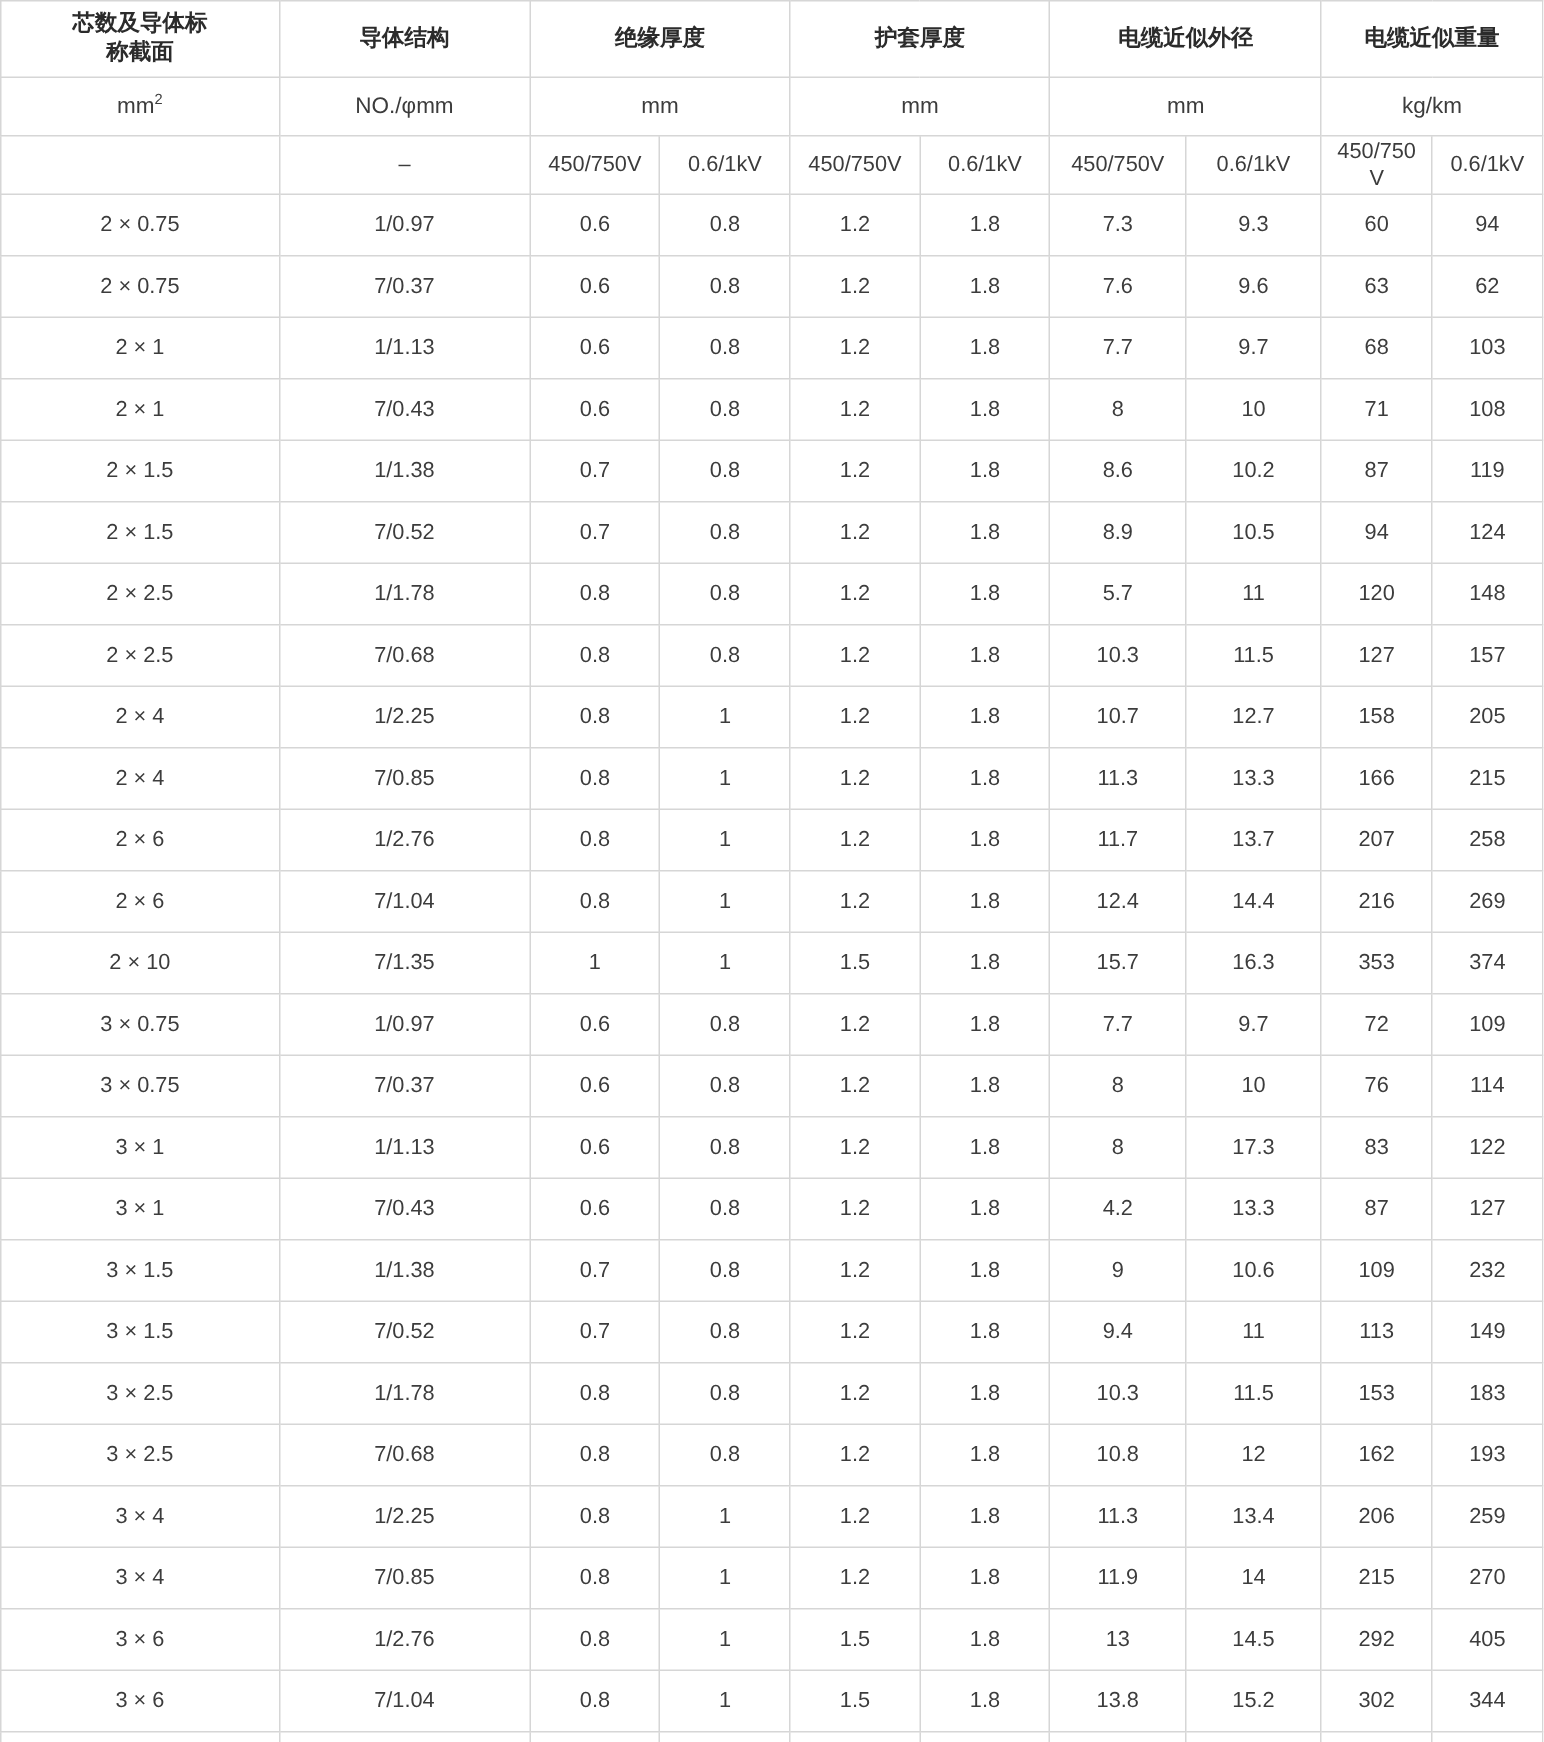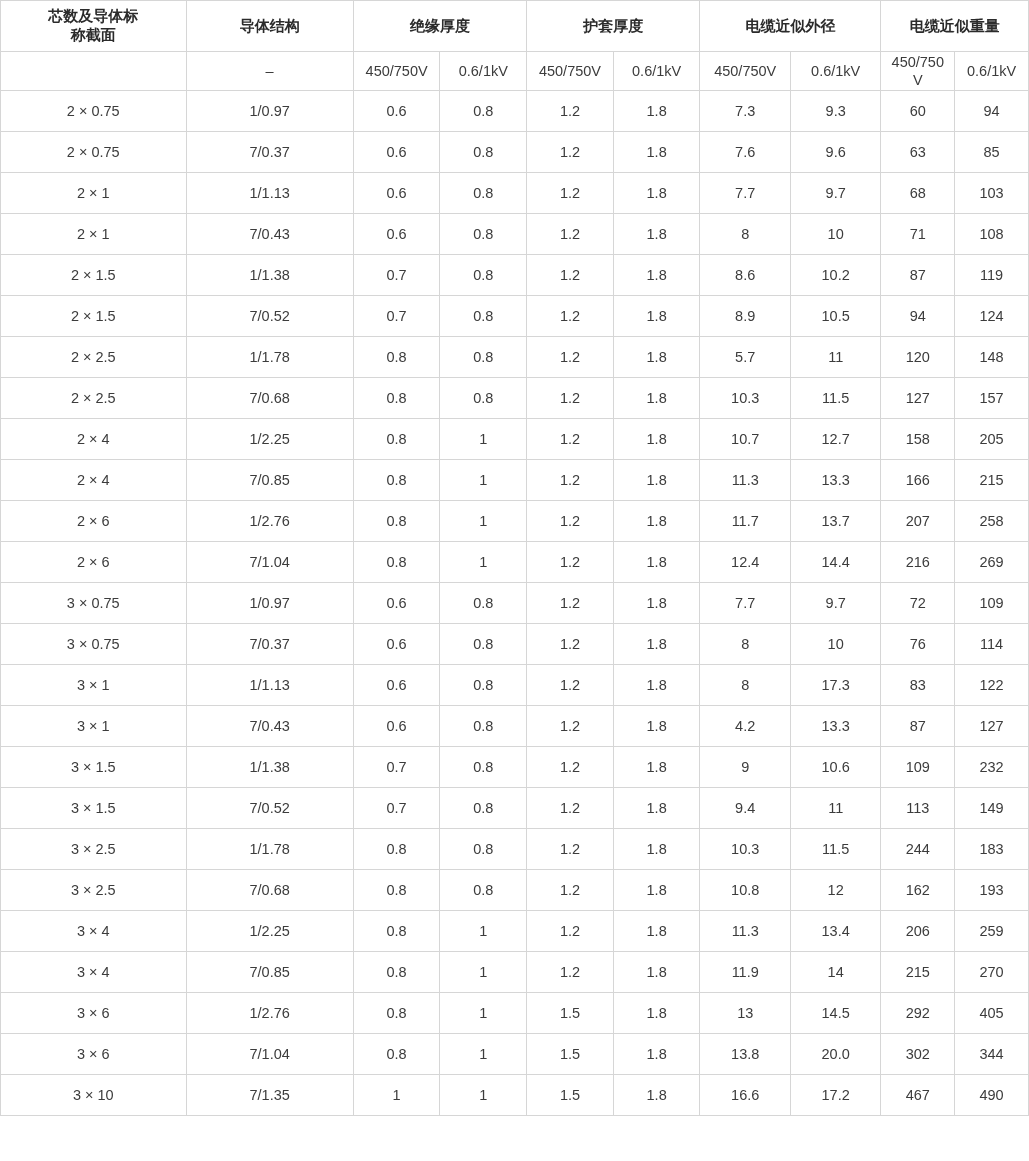--- a/index.html
+++ b/index.html
@@ -70,20 +70,28 @@
       <th class="col-a">
         <span class="hdr-line1">芯数及导体标</span>
         <span class="hdr-line2">称截面</span>
       </th>
       <th class="col-b">导体结构</th>
       <th class="col-c" colspan="2">绝缘厚度</th>
       <th class="col-e" colspan="2">护套厚度</th>
       <th class="col-g" colspan="2">电缆近似外径</th>
       <th class="col-i" colspan="2">电缆近似重量</th>
     </tr>
+    <tr class="head-unit">
+      <th class="col-a"><span>mm</span><sup>2</sup></th>
+      <th class="col-b">NO./φmm</th>
+      <th class="col-c" colspan="2">mm</th>
+      <th class="col-e" colspan="2">mm</th>
+      <th class="col-g" colspan="2">mm</th>
+      <th class="col-i" colspan="2">kg/km</th>
+    </tr>
     <tr class="head-volt">
       <th class="col-a"></th>
       <th class="col-b">–</th>
       <th class="col-c">450/750V</th>
       <th class="col-d">0.6/1kV</th>
       <th class="col-e">450/750V</th>
       <th class="col-f">0.6/1kV</th>
       <th class="col-g">450/750V</th>
       <th class="col-h">0.6/1kV</th>
       <th class="col-i">
@@ -109,21 +117,21 @@
       <tr>
         <td class="col-a">2 × 0.75</td>
         <td class="col-b">7/0.37</td>
         <td class="col-c">0.6</td>
         <td class="col-d">0.8</td>
         <td class="col-e">1.2</td>
         <td class="col-f">1.8</td>
         <td class="col-g">7.6</td>
         <td class="col-h">9.6</td>
         <td class="col-i">63</td>
-        <td class="col-j">85</td>
+        <td class="col-j">62</td>
       </tr>
       <tr>
         <td class="col-a">2 × 1</td>
         <td class="col-b">1/1.13</td>
         <td class="col-c">0.6</td>
         <td class="col-d">0.8</td>
         <td class="col-e">1.2</td>
         <td class="col-f">1.8</td>
         <td class="col-g">7.7</td>
         <td class="col-h">9.7</td>
@@ -232,20 +240,32 @@
         <td class="col-c">0.8</td>
         <td class="col-d">1</td>
         <td class="col-e">1.2</td>
         <td class="col-f">1.8</td>
         <td class="col-g">12.4</td>
         <td class="col-h">14.4</td>
         <td class="col-i">216</td>
         <td class="col-j">269</td>
       </tr>
       <tr>
+        <td class="col-a">2 × 10</td>
+        <td class="col-b">7/1.35</td>
+        <td class="col-c">1</td>
+        <td class="col-d">1</td>
+        <td class="col-e">1.5</td>
+        <td class="col-f">1.8</td>
+        <td class="col-g">15.7</td>
+        <td class="col-h">16.3</td>
+        <td class="col-i">353</td>
+        <td class="col-j">374</td>
+      </tr>
+      <tr>
         <td class="col-a">3 × 0.75</td>
         <td class="col-b">1/0.97</td>
         <td class="col-c">0.6</td>
         <td class="col-d">0.8</td>
         <td class="col-e">1.2</td>
         <td class="col-f">1.8</td>
         <td class="col-g">7.7</td>
         <td class="col-h">9.7</td>
         <td class="col-i">72</td>
         <td class="col-j">109</td>
@@ -312,21 +332,21 @@
       </tr>
       <tr>
         <td class="col-a">3 × 2.5</td>
         <td class="col-b">1/1.78</td>
         <td class="col-c">0.8</td>
         <td class="col-d">0.8</td>
         <td class="col-e">1.2</td>
         <td class="col-f">1.8</td>
         <td class="col-g">10.3</td>
         <td class="col-h">11.5</td>
-        <td class="col-i">244</td>
+        <td class="col-i">153</td>
         <td class="col-j">183</td>
       </tr>
       <tr>
         <td class="col-a">3 × 2.5</td>
         <td class="col-b">7/0.68</td>
         <td class="col-c">0.8</td>
         <td class="col-d">0.8</td>
         <td class="col-e">1.2</td>
         <td class="col-f">1.8</td>
         <td class="col-g">10.8</td>
@@ -371,21 +391,21 @@
         <td class="col-j">405</td>
       </tr>
       <tr>
         <td class="col-a">3 × 6</td>
         <td class="col-b">7/1.04</td>
         <td class="col-c">0.8</td>
         <td class="col-d">1</td>
         <td class="col-e">1.5</td>
         <td class="col-f">1.8</td>
         <td class="col-g">13.8</td>
-        <td class="col-h">20.0</td>
+        <td class="col-h">15.2</td>
         <td class="col-i">302</td>
         <td class="col-j">344</td>
       </tr>
       <tr>
         <td class="col-a">3 × 10</td>
         <td class="col-b">7/1.35</td>
         <td class="col-c">1</td>
         <td class="col-d">1</td>
         <td class="col-e">1.5</td>
         <td class="col-f">1.8</td>

